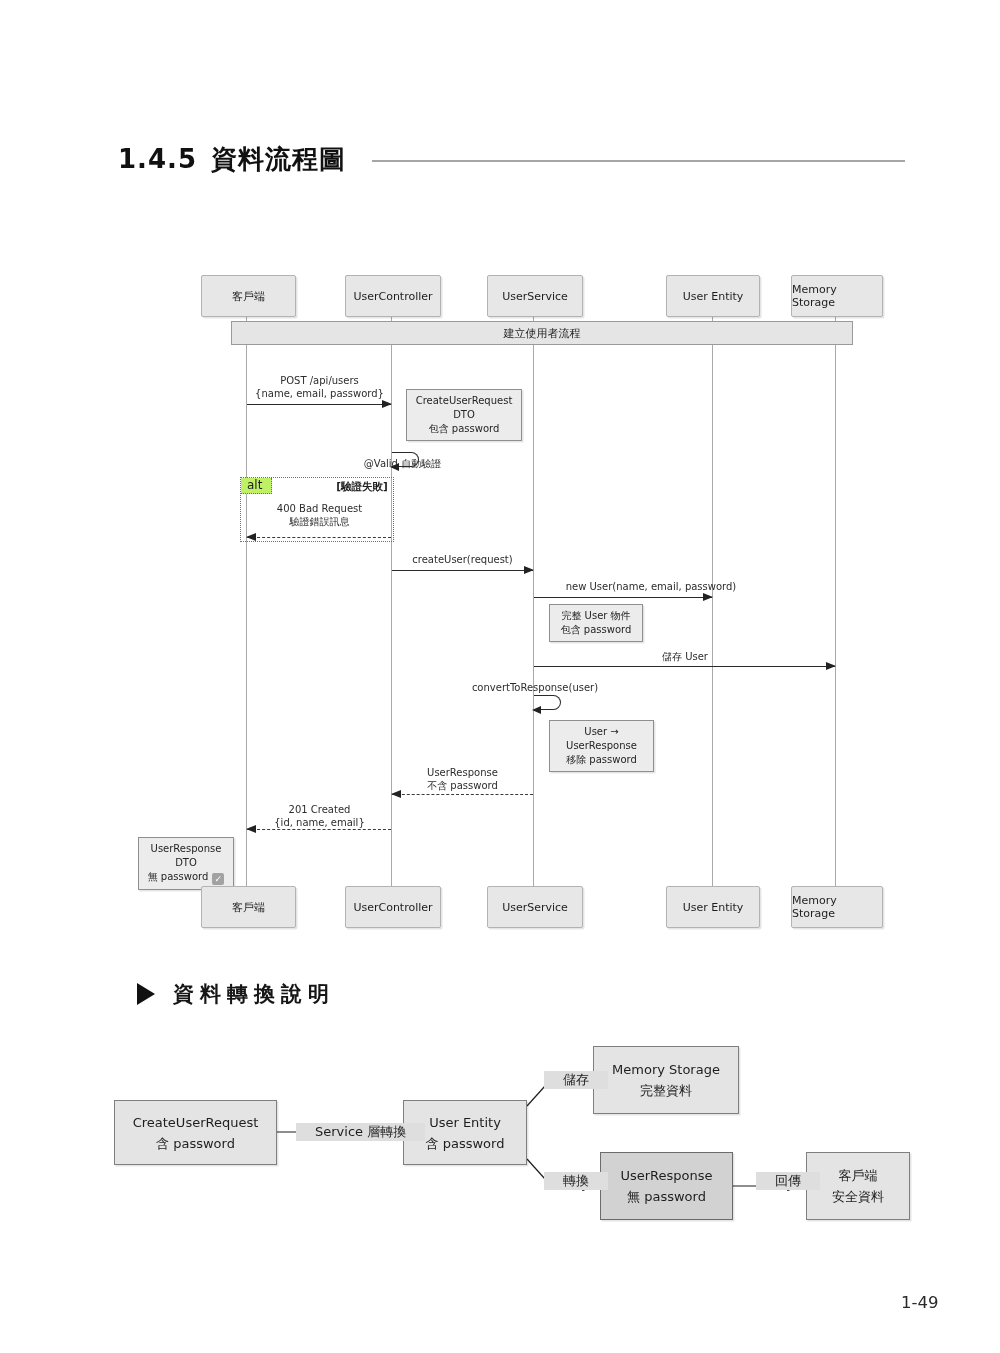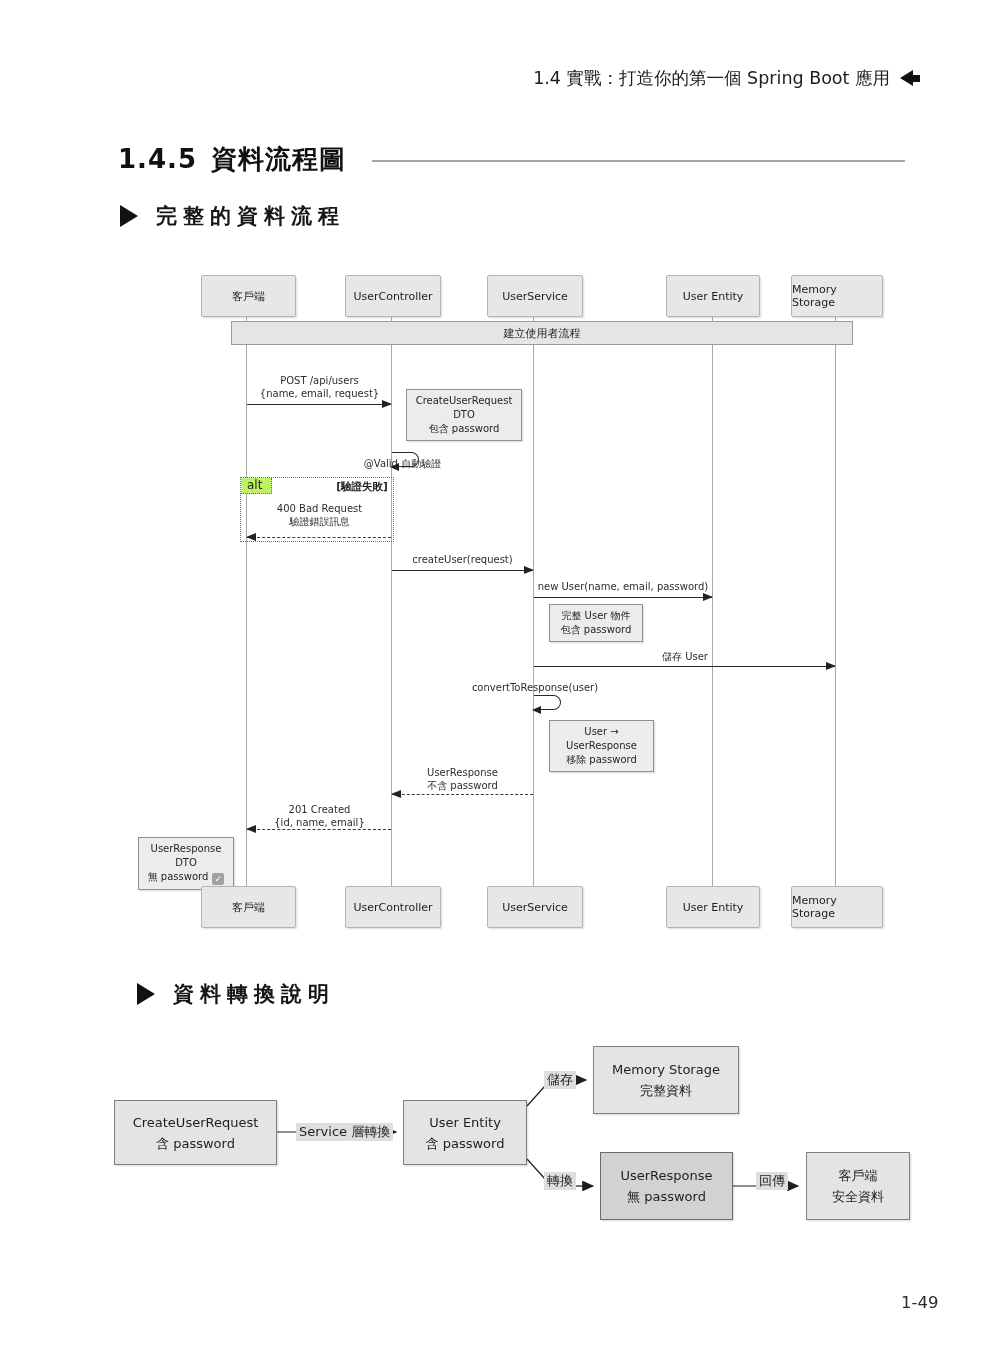--- a/index.html
+++ b/index.html
@@ -38,67 +38,56 @@
   .altframe{position:absolute;left:240px;top:477px;width:152px;height:63px;border:1px dotted #707070;}
   .alttab{position:absolute;left:0;top:0;background:#bef264;border-right:1px dotted #707070;border-bottom:1px dotted #707070;
           font-size:12px;padding:0 9px 1px 6px;color:#1e1e1e;}
   .altcond{position:absolute;left:0;top:2px;width:100%;text-align:center;font-size:10.5px;font-weight:600;color:#1e1e1e;margin-left:45px;}
   .check-icon{display:inline-block;width:12px;height:12px;background:#a2a2a2;border-radius:2px;color:#fff;font-size:9px;
               line-height:12px;text-align:center;vertical-align:-2px;margin-left:4px;}
   
   .fnode{position:absolute;background:#e4e4e4;border:1px solid #7f7f7f;display:flex;flex-direction:column;align-items:center;
          justify-content:center;font-size:13px;line-height:21px;color:#1e1e1e;box-shadow:1.5px 1.5px 0 rgba(0,0,0,0.10);}
   .fnode.dark{background:#d2d2d2;border-color:#6b6b6b;}
-  .elabel{position:absolute;background:#dedede;padding:0 3px;font-size:13px;color:#1e1e1e;}
+  .elabel{position:absolute;background:#dedede;padding:0 19px;font-size:13px;color:#1e1e1e;}
   .flow-svg{position:absolute;left:0;top:1040px;}
   
   .page-number{position:absolute;left:901px;top:1293px;font-size:16.5px;color:#2a2a2a;}
 </style>
 </head>
 <body>
 
 <div class="page">
 
-  <div class="running-header">
-    <span>1.4 實戰：打造你的第一個 Spring Boot 應用</span>
-    <span class="back-arrow">
-        <span class="tri"></span>
-        <span class="tail"></span>
-      </span>
-  </div>
 
   <div class="sec-heading">
     <span class="num">1.4.5</span><span>資料流程圖</span>
   </div>
   <div class="sec-rule"></div>
 
-  <div class="subtitle" style="top:202px;">
-    <span class="tri"></span>
-    <span>完整的資料流程</span>
-  </div>
 
   <div>
 
     <div class="lifeline" style="left:246px;"></div>
     <div class="lifeline" style="left:391px;"></div>
     <div class="lifeline" style="left:533px;"></div>
     <div class="lifeline" style="left:712px;"></div>
     <div class="lifeline" style="left:835px;"></div>
 
     <div class="pbox" style="left:201px;top:275px;width:93px;">客戶端</div>
     <div class="pbox" style="left:345px;top:275px;width:94px;">UserController</div>
     <div class="pbox" style="left:487px;top:275px;width:94px;">UserService</div>
     <div class="pbox" style="left:666px;top:275px;width:92px;">User Entity</div>
     <div class="pbox" style="left:791px;top:275px;width:90px;">Memory Storage</div>
 
     <div class="banner">建立使用者流程</div>
 
     <div class="mlabel" style="left:247px;top:374px;width:145px;">
       <div>POST /api/users</div>
-      <div>{name, email, request}</div>
+      <div>{name, email, password}</div>
     </div>
     <div class="msg" style="left:247px;top:404px;width:144px;">
         <span class="head-r"></span>
       </div>
 
     <div class="note" style="left:406px;top:389px;width:104px;">
       <div>CreateUserRequest DTO</div>
       <div>包含 password</div>
     </div>
 
@@ -117,21 +106,21 @@
     </div>
     <div class="msg dashed" style="left:247px;top:537px;width:144px;">
         <span class="head-l"></span>
       </div>
 
     <div class="mlabel" style="left:392px;top:553px;width:141px;">createUser(request)</div>
     <div class="msg" style="left:392px;top:570px;width:141px;">
         <span class="head-r"></span>
       </div>
 
-    <div class="mlabel" style="left:534px;top:580px;width:178px;">new User(name, email, password)</div>
+    <div class="mlabel" style="left:562px;top:580px;width:178px;">new User(name, email, password)</div>
     <div class="msg" style="left:534px;top:597px;width:178px;">
         <span class="head-r"></span>
       </div>
 
     <div class="note" style="left:549px;top:604px;width:82px;">
       <div>完整 User 物件</div>
       <div>包含 password</div>
     </div>
 
     <div class="mlabel" style="left:650px;top:650px;width:70px;">儲存 User</div>

